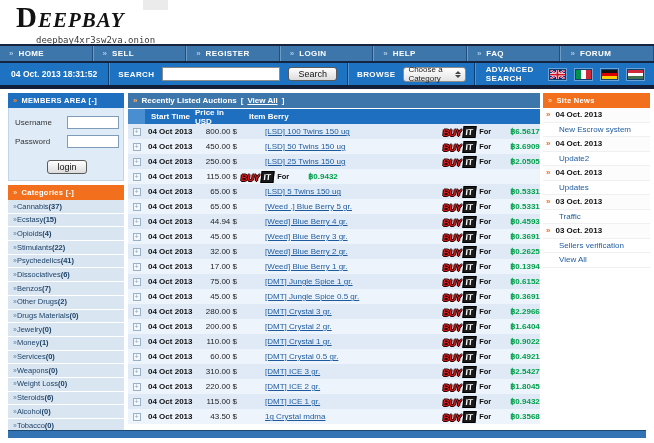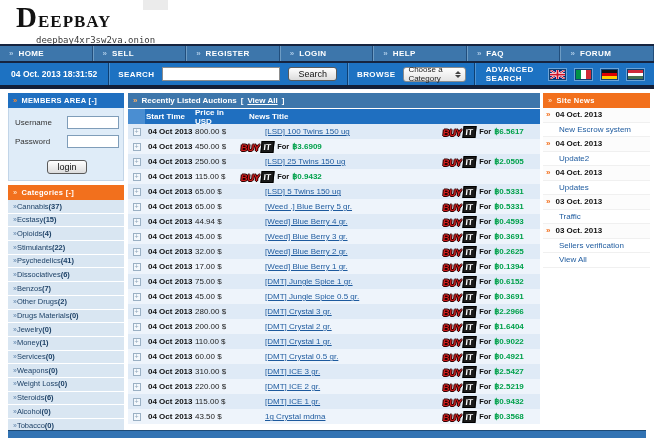--- a/index.html
+++ b/index.html
@@ -3,21 +3,21 @@
 <meta charset="utf-8">
 <style>
   * { margin:0; padding:0; box-sizing:border-box; }
   html,body { width:654px; height:443px; background:#fff; font-family:"Liberation Sans", sans-serif; }
   .page { position:relative; width:654px; height:443px; background:#fff; overflow:hidden; }
 
   
   .logo-area { position:absolute; top:5px; left:16px; }
   .logo { font-family:"Liberation Serif", serif; font-weight:bold; color:#121212; letter-spacing:1px; line-height:24px; }
   .logo .big { font-size:29px; }
-  .logo .rest { font-size:17px; }
+  .logo .rest { font-size:21px;font-style:italic; }
   .onion { font-family:"DejaVu Sans Mono", monospace; font-size:9px; color:#3a3a3a; margin-left:20px; margin-top:1px; }
   .top-artifact { position:absolute; left:143px; top:0; width:25px; height:10px; background:#ebebeb; }
 
   
   .nav { position:absolute; top:44px; left:0; width:654px; height:19px;
          background:#3d76ab; border-top:2px solid #16243f; border-bottom:2px solid #16243f;
          display:flex; }
   .nav-item { flex:1; display:flex; align-items:center; gap:5px; padding-left:9px;
               border-right:1px solid #224e7c; border-left:1px solid #6e9cc4; cursor:pointer; }
   .nav-item:first-child { border-left:none; }
@@ -70,41 +70,41 @@
 
   
   .main { position:absolute; left:128px; top:93px; width:412px; }
   .a-titlebar { height:15px; background:#3d76ab; color:#fff; font-size:8px; font-weight:bold;
                 display:flex; align-items:center; gap:4px; padding-left:5px; }
   .a-titlebar .mk { color:#ffb066; }
   .a-view-all { color:#fff; text-decoration:underline; cursor:pointer; }
   .a-head { display:flex; height:15px; background:#1f6fc0; color:#fff; font-size:8px; font-weight:bold;
             align-items:center; margin-top:1px; }
   .hd-icon { width:17px; height:15px; background:#4a8ed2; }
-  .hd-date { width:50px; padding-left:1px; }
+  .hd-date { width:50px; padding-left:6px; }
   .hd-price { width:46px; }
   .hd-title { flex:1; padding-left:8px; }
   .a-row { display:flex; height:15px; align-items:center; font-size:8px; }
   .a-row.odd { background:#dfeaf6; }
   .a-row.even { background:#eef4fb; }
   .cell-icon { width:17px; display:flex; justify-content:center; }
   .expand-box { width:8px; height:8px; border:1px solid #9ab0c4; background:#f4f8fc; color:#8fa6ba;
                 font-size:7px; line-height:6px; text-align:center; cursor:pointer; }
   .cell-date { width:50px; font-weight:bold; color:#111; padding-left:3px; white-space:nowrap; }
-  .cell-price { width:46px; padding-right:4px; color:#222; white-space:nowrap; }
+  .cell-price { width:46px; text-align:right; padding-right:4px; color:#222; white-space:nowrap; }
   .cell-title { flex:1; padding-left:8px; overflow:hidden; white-space:nowrap; }
   .item-link { color:#1d5a9e; text-decoration:underline; cursor:pointer;margin-left:16px; }
   .cell-buy { width:97px; display:flex; align-items:center; gap:3px; white-space:nowrap; }
   .buyit { display:inline-flex; align-items:center; cursor:pointer; transform:skewX(-6deg); }
   .buy-word { color:#cf1d1d; font-weight:900; font-size:9.5px; letter-spacing:-0.5px;
               text-shadow:-1px 0 0 #2a0000, 1px 0 0 #2a0000, 0 1px 0 #2a0000, 0 -1px 0 #2a0000; }
   .it-word { background:#1a1a1a; color:#fff; font-weight:900; font-size:8.5px; padding:0 2px; margin-left:1px;
              border:1px solid #000; }
   .for-label { font-size:7.5px; font-weight:bold; color:#111; }
-  .btc { font-size:8px; font-weight:bold; color:#00a14b; }
+  .btc { font-size:8px; font-weight:bold; color:#00a14b;margin-left:16px; }
 
   
   .news { position:absolute; left:543px; top:93px; width:107px; }
   .news-item-date { display:flex; align-items:center; gap:5px; height:14.5px; font-size:8px; font-weight:bold;
                     color:#111; padding-left:3px; border-bottom:1px solid #f0f0f0; background:#fcfcfc; }
   .news-mk { color:#f2701d; font-size:8px; font-weight:bold; }
   .news-item-link { height:14.5px; display:flex; align-items:center; padding-left:16px; font-size:8px;
                     border-bottom:1px solid #f0f0f0; background:#ffffff; }
   .news-link { color:#1d5a9e; cursor:pointer; }
 
@@ -325,21 +325,21 @@
       <span class="mk">»</span>
       <span>Recently Listed Auctions</span>
       <span>[</span>
       <span class="a-view-all">View All</span>
       <span>]</span>
     </div>
     <div class="a-head">
       <span class="hd-icon"></span>
       <span class="hd-date">Start Time</span>
       <span class="hd-price">Price in USD</span>
-      <span class="hd-title">News Title</span>
+      <span class="hd-title">Item Berry</span>
     </div>
     <div id="auction-rows">
   <div class="a-row odd">
     <span class="cell-icon">
             <span class="expand-box">+</span>
           </span>
     <span class="cell-date">04 Oct 2013</span>
     <span class="cell-price">800.00 $</span>
     <span class="cell-title"><a class="item-link">[LSD] 100 Twins 150 ug</a></span>
     <span class="cell-buy">
@@ -351,20 +351,21 @@
       <span class="btc">฿6.5617</span>
     </span>
   </div>
 
   <div class="a-row even">
     <span class="cell-icon">
             <span class="expand-box">+</span>
           </span>
     <span class="cell-date">04 Oct 2013</span>
     <span class="cell-price">450.00 $</span>
+    <span class="cell-title"><a class="item-link">[LSD] 50 Twins 150 ug</a></span>
     <span class="cell-buy">
       <span class="buyit">
         <span class="buy-word">BUY</span>
               <span class="it-word">IT</span>
       </span>
       <span class="for-label">For</span>
       <span class="btc">฿3.6909</span>
     </span>
   </div>
 
@@ -628,21 +629,21 @@
           </span>
     <span class="cell-date">04 Oct 2013</span>
     <span class="cell-price">220.00 $</span>
     <span class="cell-title"><a class="item-link">[DMT] ICE 2 gr.</a></span>
     <span class="cell-buy">
       <span class="buyit">
         <span class="buy-word">BUY</span>
               <span class="it-word">IT</span>
       </span>
       <span class="for-label">For</span>
-      <span class="btc">฿2.5219</span>
+      <span class="btc">฿1.8045</span>
     </span>
   </div>
 
   <div class="a-row odd">
     <span class="cell-icon">
             <span class="expand-box">+</span>
           </span>
     <span class="cell-date">04 Oct 2013</span>
     <span class="cell-price">115.00 $</span>
     <span class="cell-title"><a class="item-link">[DMT] ICE 1 gr.</a></span>

